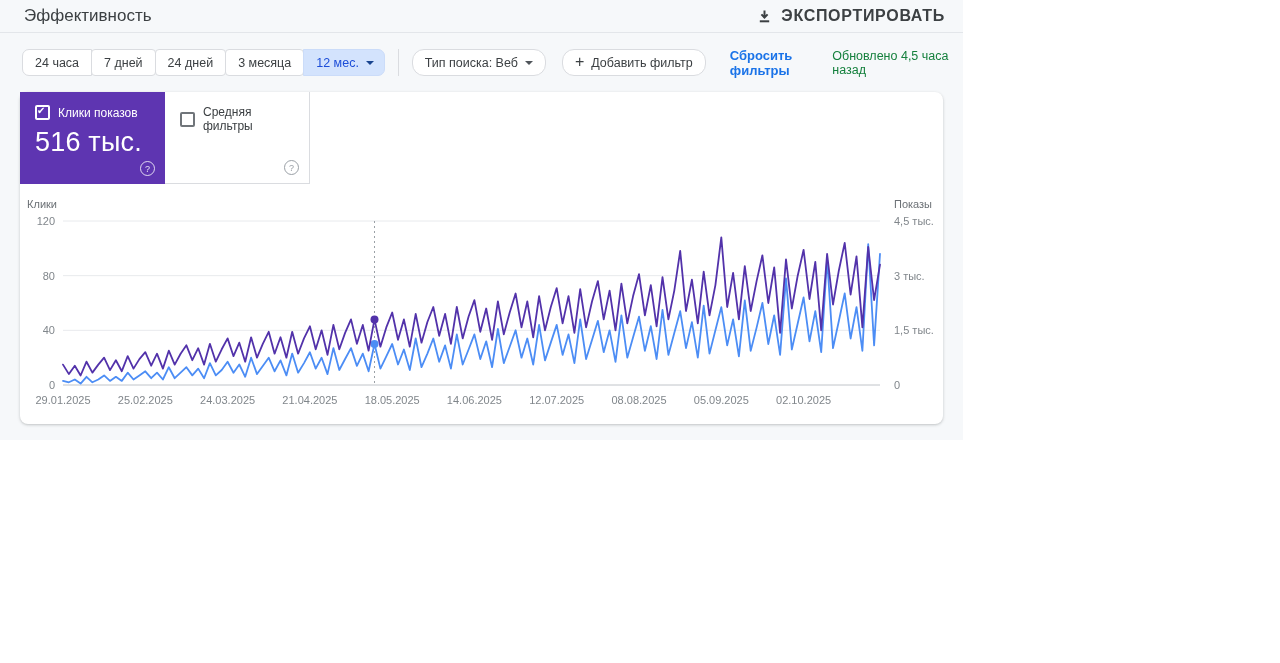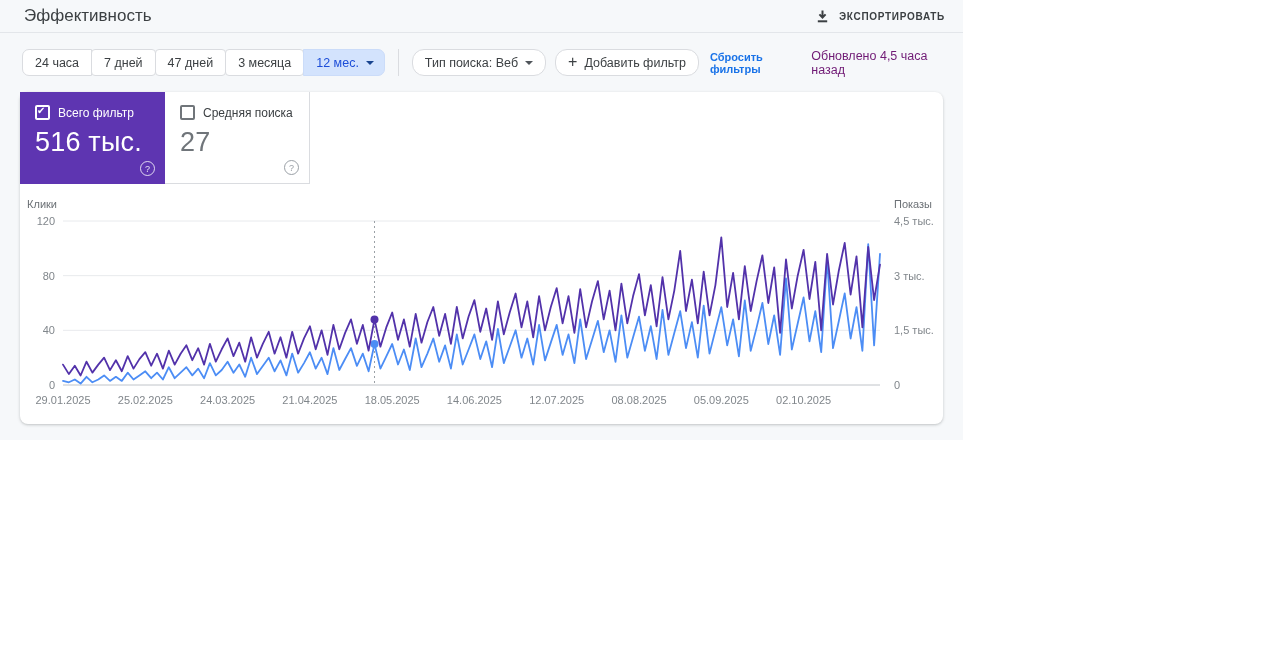--- a/index.html
+++ b/index.html
@@ -5,42 +5,42 @@
   html,body{margin:0;padding:0;background:#fff;}
   body{font-family:"Liberation Sans","DejaVu Sans",sans-serif;-webkit-font-smoothing:antialiased;}
   .page{position:relative;width:1280px;height:663px;background:#fff;overflow:hidden;}
   .content{position:absolute;left:0;top:0;width:963px;height:440px;background:#f6f8fa;box-sizing:border-box;}
 
   
   .topbar{height:33px;display:flex;align-items:center;justify-content:space-between;
           padding:0 16px 0 24px;border-bottom:1px solid #e3e6ea;box-sizing:border-box;}
   .page-title{font-size:17px;color:#3c4043;font-weight:400;}
   .export-btn{display:flex;align-items:center;gap:9px;background:none;border:none;cursor:pointer;
-              font-family:inherit;font-size:10px;font-weight:700;letter-spacing:.7px;color:#3c4043;padding:4px 2px;}
+              font-family:inherit;font-size:16px;font-weight:700;letter-spacing:.7px;color:#3c4043;padding:4px 2px;}
   .export-btn svg{display:block;}
 
   
   .filterbar{display:flex;align-items:center;margin:16px 6px 0 22px;height:27px;}
   .chip{height:27px;box-sizing:border-box;display:flex;align-items:center;gap:7px;
         padding:0 12px;background:#fff;border:1px solid #dadce0;font-size:12.5px;color:#3c4043;
         cursor:pointer;white-space:nowrap;font-family:inherit;}
   .range-group{display:flex;justify-content:flex-end;}
   .range-group .chip{border-radius:4px;}
   .range-group .chip + .chip{margin-left:-1px;}
   .range-group .chip:first-child{border-radius:7px 0 0 7px;}
   .range-group .chip.selected{background:#d3e3fd;border-color:#cbdcf9;color:#1d4ed8;
         border-radius:0 7px 7px 0;padding-right:10px;}
   .caret{width:0;height:0;border-left:4px solid transparent;border-right:4px solid transparent;
          border-top:4.5px solid #50555b;margin-top:1px;}
   .chip.selected .caret{border-top-color:#19458f;}
   .vsep{width:1px;height:27px;background:#dadce0;margin:0 13px;}
-  .chip.rounded{border-radius:12px;margin-right:9px;padding-left:12px;}
+  .chip.rounded{border-radius:12px;margin-right:16px;padding-left:12px;}
   .plus-icon::before{content:"+";font-size:16px;line-height:14px;color:#3c4043;}
-  .reset-link{margin-left:2px;color:#1a73e8;font-size:11px;font-weight:700;text-decoration:none;cursor:pointer;}
-  .updated{margin-left:auto;color:#701a75;font-size:12.5px;}
+  .reset-link{margin-left:8px;color:#1a73e8;font-size:13px;font-weight:700;text-decoration:none;cursor:pointer;}
+  .updated{margin-left:auto;color:#15803d;font-size:12.5px;}
 
   
   .panel{margin:16px 20px 0 20px;width:923px;height:332px;background:#fff;border-radius:8px;
          box-shadow:0 1px 2px rgba(60,64,67,.18),0 1px 3px 1px rgba(60,64,67,.08);box-sizing:border-box;}
   .metrics{display:flex;height:92px;}
   .mcard{width:145px;box-sizing:border-box;position:relative;padding:13px 12px 0 15px;cursor:pointer;}
   .mcard.colored{color:#fff;}
   .mcard.first{border-top-left-radius:8px;}
   .mcard.plain{background:#fff;border-right:1px solid #dadce0;border-bottom:1px solid #dadce0;color:#3c4043;}
   .mlabel{display:flex;align-items:center;gap:8px;font-size:12px;}
@@ -81,21 +81,21 @@
 
     <div class="filterbar">
       <div class="range-group">
         <button class="chip">
           <span>24 часа</span>
         </button>
         <button class="chip">
           <span>7 дней</span>
         </button>
         <button class="chip">
-          <span>47 дней</span>
+          <span>24 дней</span>
         </button>
         <button class="chip">
           <span>3 месяца</span>
         </button>
         <button class="chip selected">
           <span>12 мес.</span>
           <span class="caret"></span>
         </button>
       </div>
 
@@ -116,33 +116,32 @@
       <span class="updated">Обновлено 4,5 часа назад</span>
     </div>
 
     <div class="panel">
       <div class="metrics">
 
 
         <div class="mcard colored" style="background: rgb(94, 53, 177);">
           <div class="mlabel">
             <span class="cb on"></span>
-            <span>Всего фильтр</span>
+            <span>Клики показов</span>
           </div>
           <div class="mval">516 тыс.</div>
           <span class="help"></span>
         </div>
 
 
         <div class="mcard plain">
           <div class="mlabel">
             <span class="cb"></span>
-            <span>Средняя поиска</span>
+            <span>Средняя фильтры</span>
           </div>
-          <div class="mval">27</div>
           <span class="help"></span>
         </div>
 
       </div>
 
       <svg id="perf-chart" width="923" height="240" viewBox="0 0 923 240">
           <line x1="43" y1="201" x2="860" y2="201" stroke="#c0c4c9" stroke-width="1"></line>
           <text x="35" y="205" text-anchor="end" class="tick">0</text>
           <text x="874" y="205" class="tick">0</text>
           <line x1="43" y1="146.33333333333334" x2="860" y2="146.33333333333334" stroke="#e8eaed" stroke-width="1"></line>

